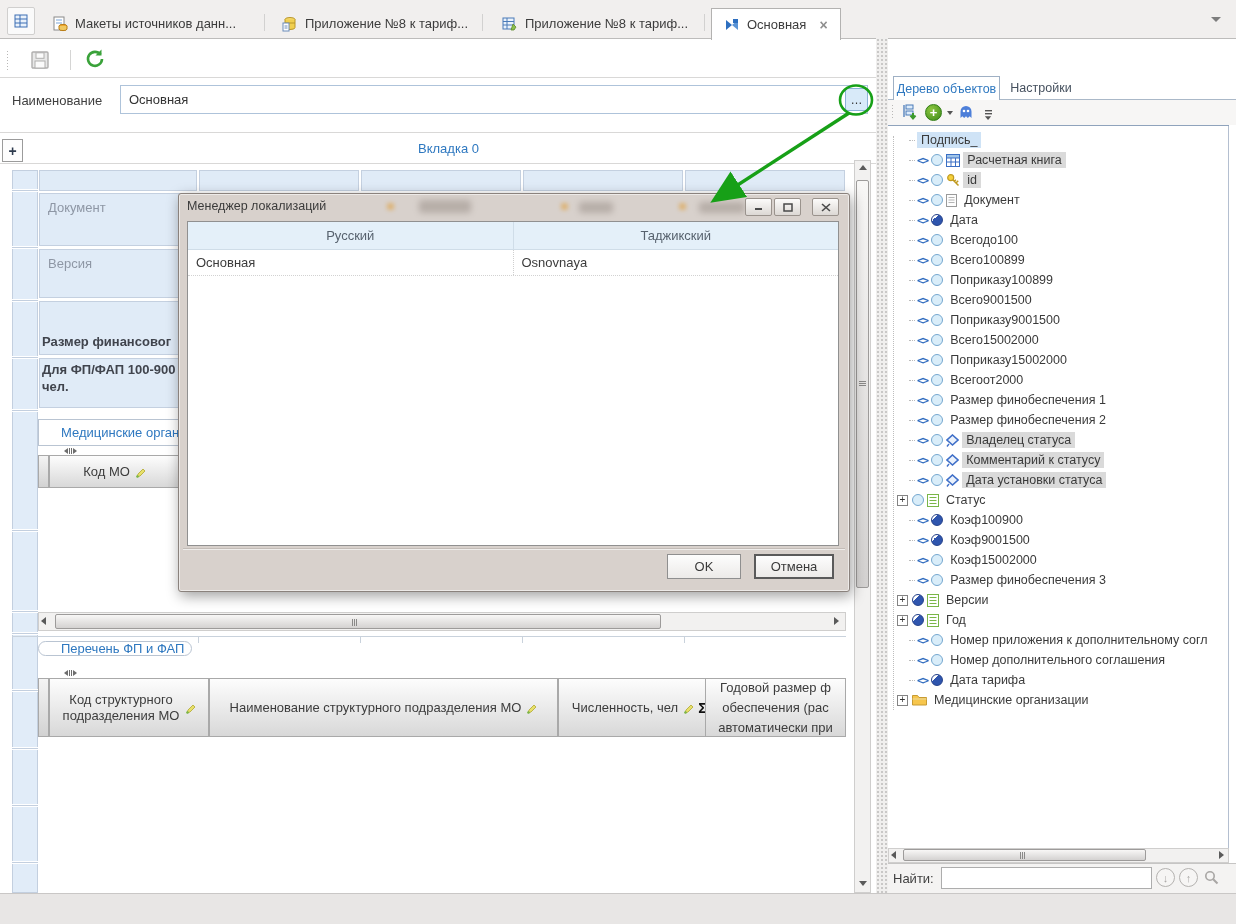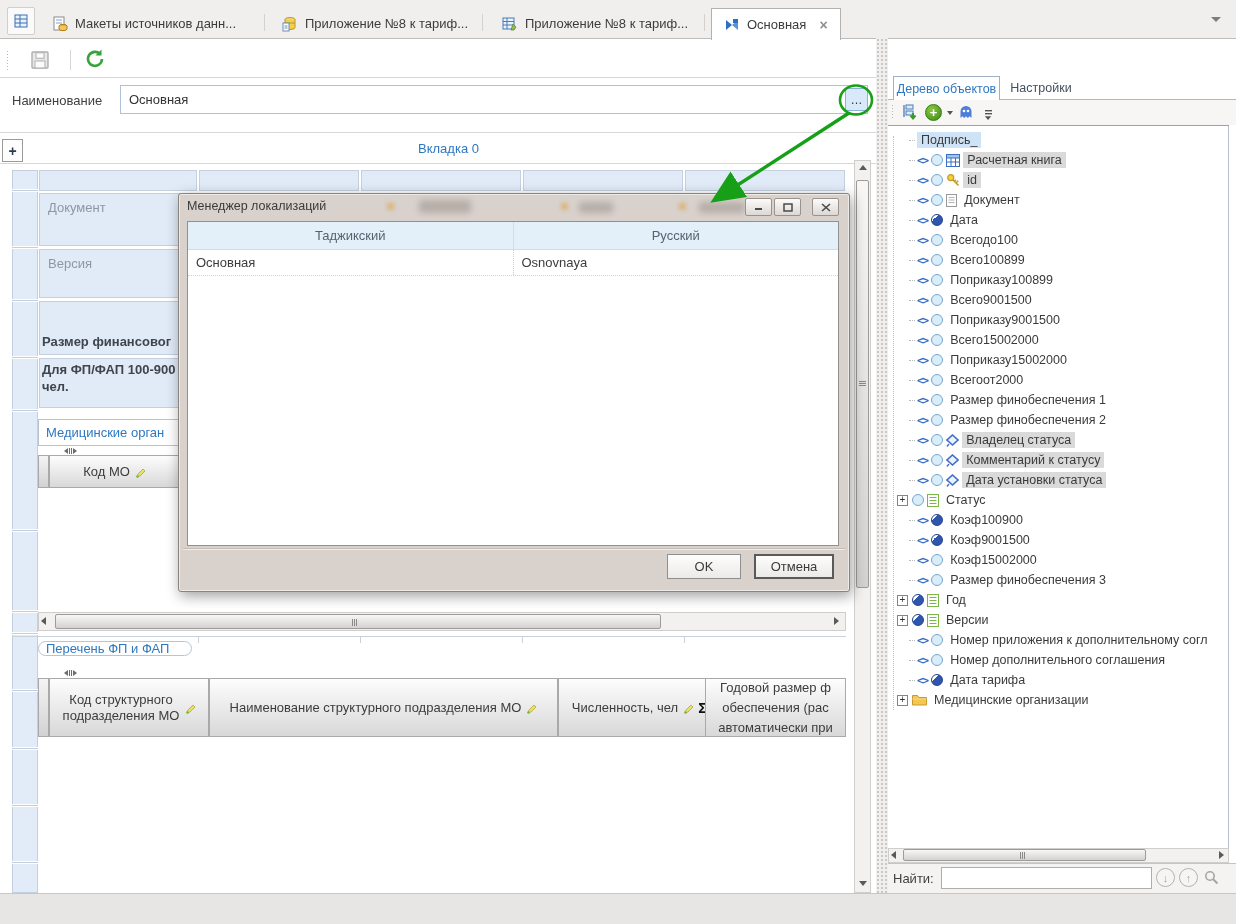--- a/index.html
+++ b/index.html
@@ -23,21 +23,21 @@
   .ellipsisbtn{background:#d8eaf9;border:1px solid #8cb2d8;border-radius:2px;font-size:12px;color:#333;display:flex;align-items:center;justify-content:center;box-sizing:border-box;}
   
   .plusbtn{background:#fdfdfd;border:1px solid #9b9b9b;color:#2e3b4e;font-size:14px;font-weight:bold;display:flex;align-items:center;justify-content:center;}
   .tabcaption{color:#2e78c0;font-size:13px;text-align:center;}
   .lstrip{background:#e1ecf8;border:1px solid #c3cfdf;box-sizing:border-box;}
   .lsep{left:12px;width:26px;height:1px;background:#c3cfdf;box-shadow:0 -1px 0 #fff,0 1px 0 #fff;}
   .frow{display:flex;gap:2px;}
   .fcell{background:#e0ebf7;border:1px solid #c4d0e0;box-sizing:border-box;flex:0 0 auto;font-size:13px;}
   .fcell .celltext{color:#8e97a5;padding:6px 0 0 8px;}
   .boldtext{color:#40444d;font-weight:bold;padding:2px 0 0 2px;line-height:17px;}
-  .subtab{background:#fff;border:1px solid #b9c4d2;box-sizing:border-box;color:#2e78c0;font-size:13px;display:flex;align-items:center;padding-left:7px;white-space:nowrap;overflow:hidden;}
+  .subtab{background:#fff;border:1px solid #b9c4d2;box-sizing:border-box;color:#2e78c0;font-size:13px;display:flex;align-items:center;padding-left:22px;white-space:nowrap;overflow:hidden;}
   .gridhdr{background:linear-gradient(#fdfdfd,#d8d8d8);border:1px solid #a9a9a9;box-sizing:border-box;color:#3c3c3c;font-size:13px;display:flex;align-items:center;justify-content:center;gap:4px;}
   .gridhdr.corner{background:linear-gradient(#f4f4f4,#d2d2d2);}
   .coltext{text-align:center;line-height:16px;overflow:hidden;white-space:nowrap;}
   .sigma{font-weight:bold;font-size:15px;color:#111;}
   .splitglyph{display:flex;align-items:center;gap:1px;}
   .splitglyph .tri-l{width:0;height:0;border-top:3px solid transparent;border-bottom:3px solid transparent;border-right:4px solid #6d6d6d;}
   .splitglyph .tri-r{width:0;height:0;border-top:3px solid transparent;border-bottom:3px solid transparent;border-left:4px solid #6d6d6d;}
   .splitglyph .bar{width:1px;height:6px;background:#6d6d6d;}
   .tickline{background:#c9d2dc;}
   
@@ -366,22 +366,22 @@
       </svg>
     </div>
   <div class="abs winbtn" style="left:633px;top:4px;">
       <svg width="10" height="9">
         <line x1="1" y1="1" x2="9" y2="8" stroke="#4a4a4a" stroke-width="1.6"></line>
         <line x1="9" y1="1" x2="1" y2="8" stroke="#4a4a4a" stroke-width="1.6"></line>
       </svg>
     </div>
   <div class="abs dcontent">
     <div class="dhead">
+      <div>Русский</div>
       <div>Таджикский</div>
-      <div>Русский</div>
     </div>
     <div>
 
         <div class="drow">
           <div>Основная</div>
           <div>Osnovnaya</div>
         </div>
       </div>
   </div>
   <div class="abs dfootline"></div>
@@ -671,38 +671,38 @@
 
         <span class="ic i-list">
           <svg width="12" height="13">
             <rect x="0.5" y="0.5" width="11" height="12" fill="#fff" stroke="#7ab648"></rect>
             <line x1="2.5" y1="3.5" x2="9.5" y2="3.5" stroke="#7ab648"></line>
             <line x1="2.5" y1="6.5" x2="9.5" y2="6.5" stroke="#7ab648"></line>
             <line x1="2.5" y1="9.5" x2="9.5" y2="9.5" stroke="#7ab648"></line>
           </svg>
         </span>
 
-        <span class="tlabel">Год</span>
+        <span class="tlabel">Версии</span>
       </div>
 
       <div class="trow t-group-dark">
         <span class="ic i-exp"></span>
 
         <span class="ic i-pie"></span>
 
         <span class="ic i-list">
           <svg width="12" height="13">
             <rect x="0.5" y="0.5" width="11" height="12" fill="#fff" stroke="#7ab648"></rect>
             <line x1="2.5" y1="3.5" x2="9.5" y2="3.5" stroke="#7ab648"></line>
             <line x1="2.5" y1="6.5" x2="9.5" y2="6.5" stroke="#7ab648"></line>
             <line x1="2.5" y1="9.5" x2="9.5" y2="9.5" stroke="#7ab648"></line>
           </svg>
         </span>
 
-        <span class="tlabel">Версии</span>
+        <span class="tlabel">Год</span>
       </div>
 
       <div class="trow t-plain">
 
         <span class="ic i-tag">&lt;&gt;</span>
         <span class="ic i-circle"></span>
 
         <span class="tlabel">Номер приложения к дополнительному согл</span>
       </div>
 

